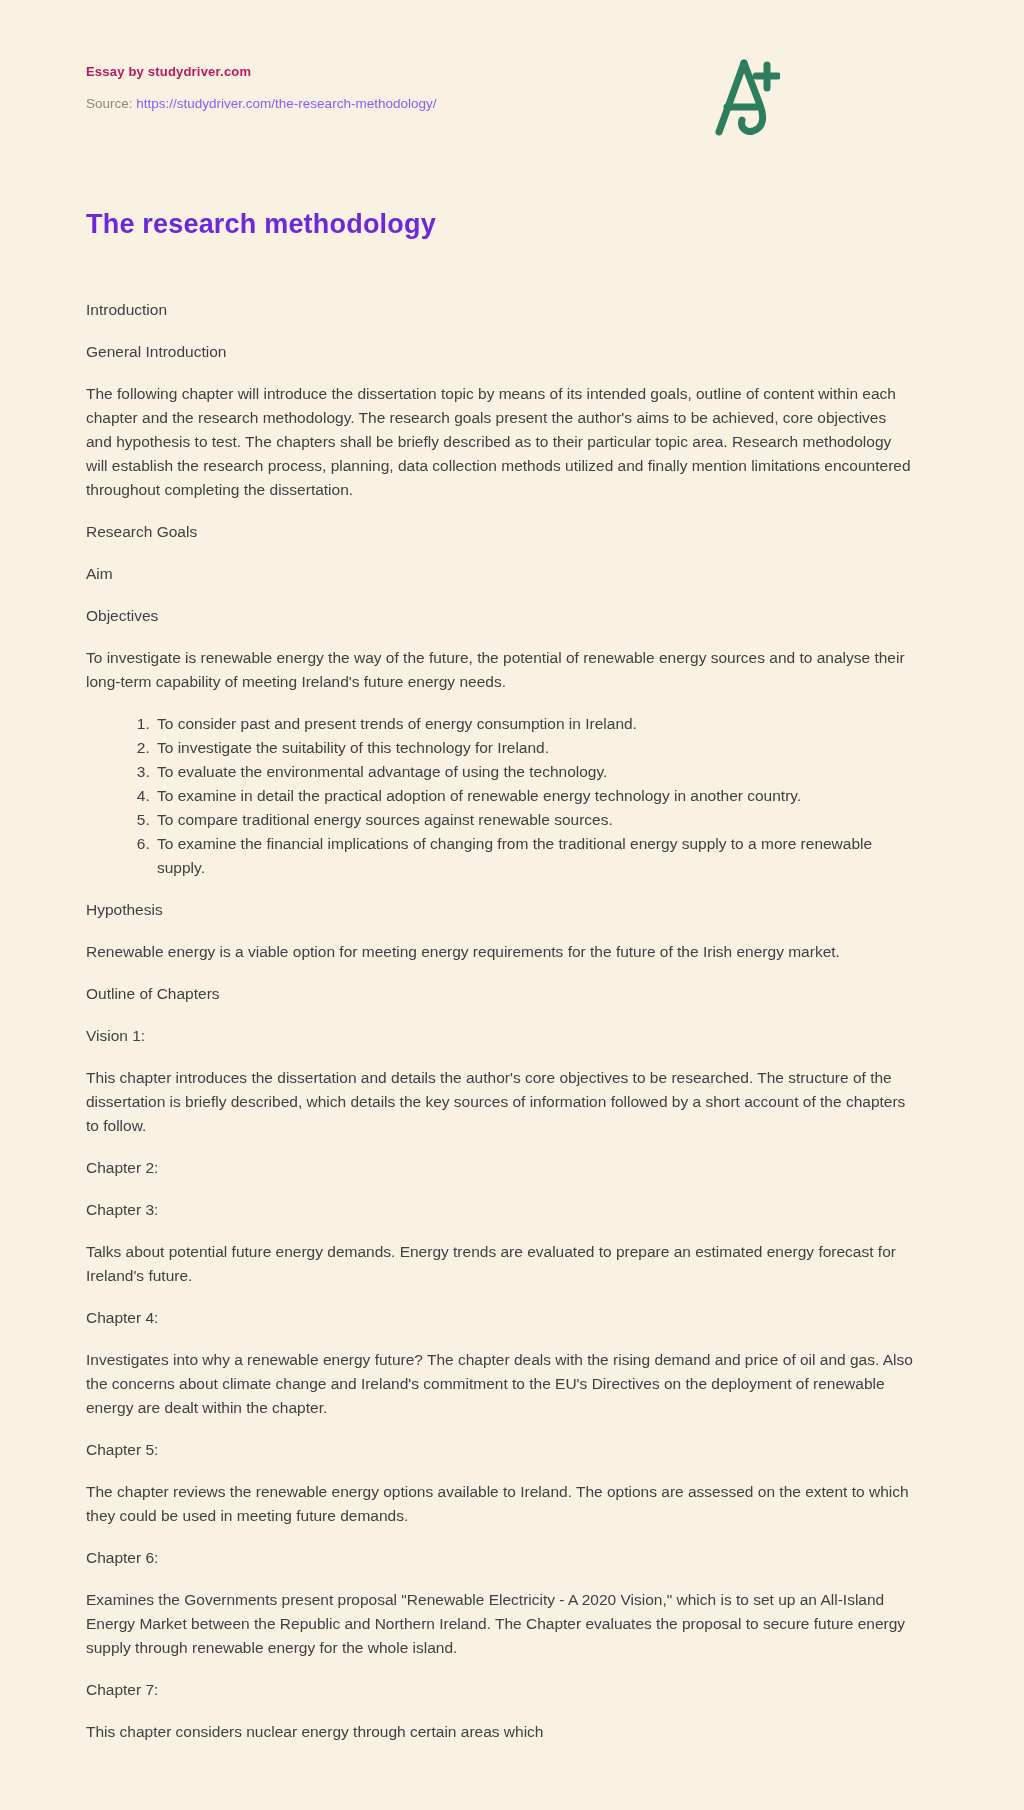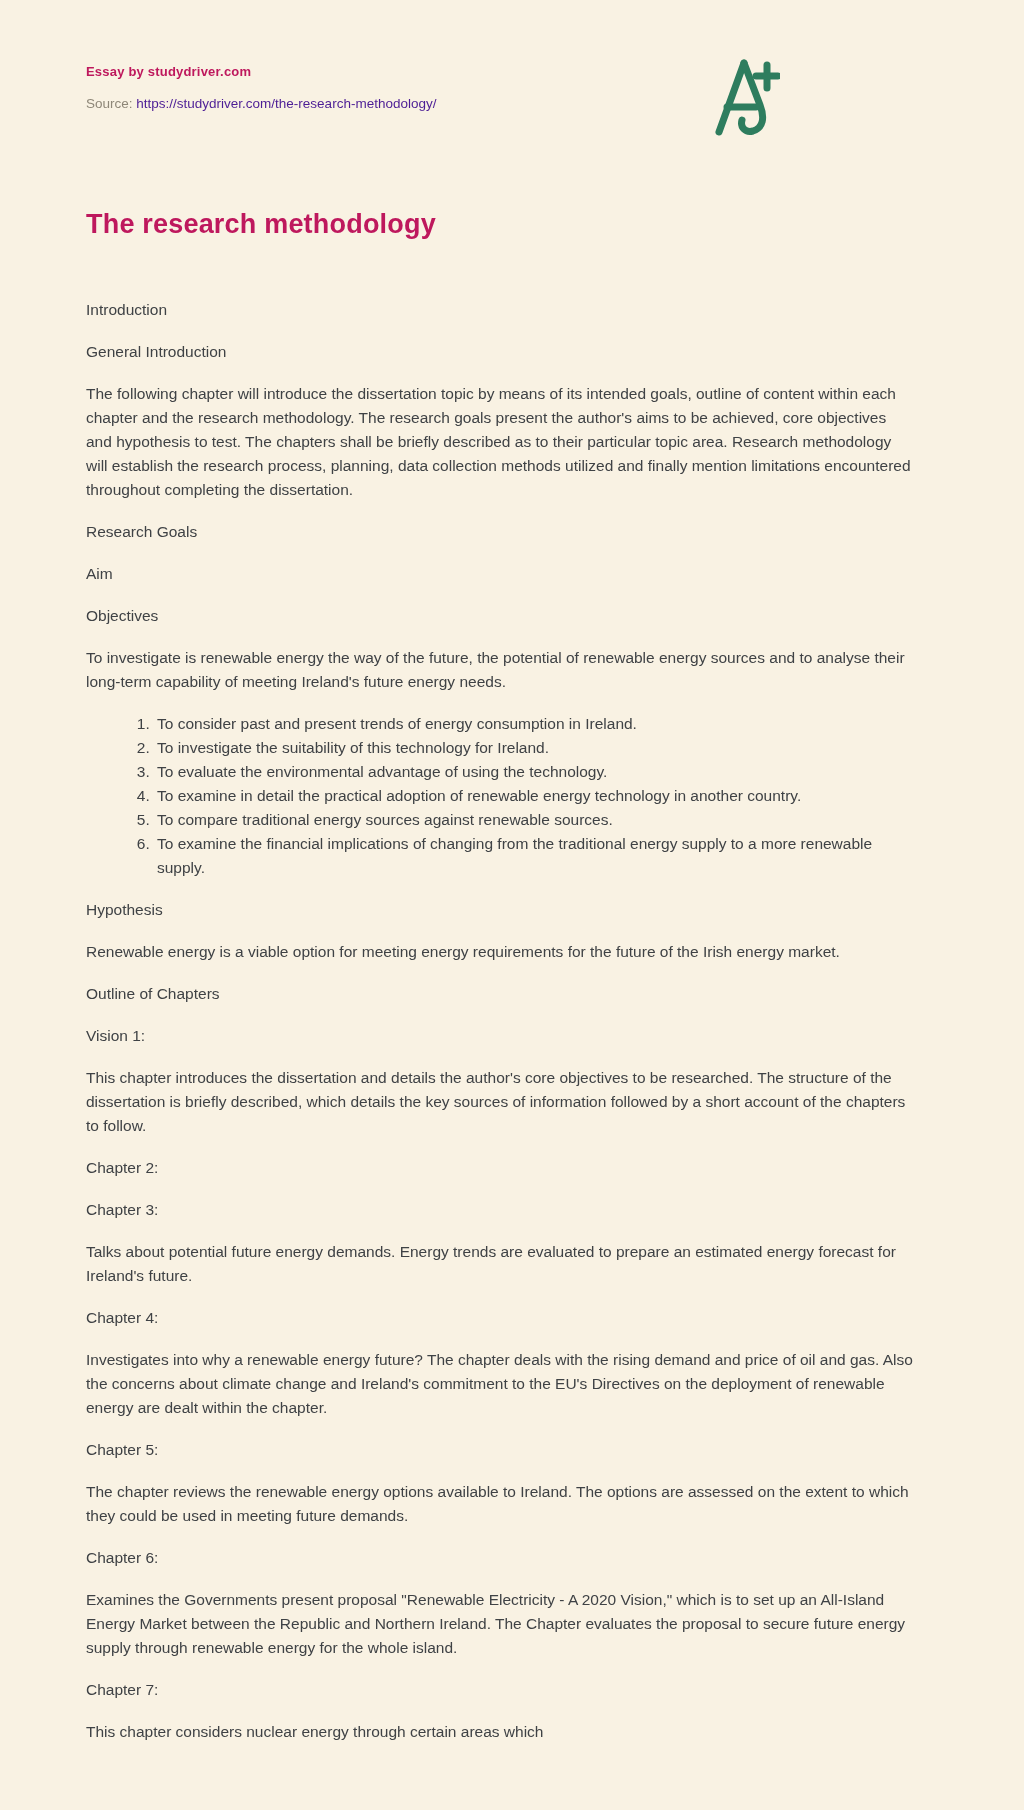--- a/index.html
+++ b/index.html
@@ -13,26 +13,26 @@
     position: relative;
   }
   .page { width: 830px; margin-left: 86px; padding-top: 64px; }
   .header-title {
     font-size: 13px;
     font-weight: 700;
     color: #be185d;
     letter-spacing: 0.2px;
   }
   .source-line { margin-top: 17px; font-size: 13.5px; color: #8e8778; }
-  .source-line a { color: #4c1d95; text-decoration: none; text-align: center; }
+  .source-line a { color: #8b5cf6; text-decoration: none; text-align: center; }
   .logo { position: absolute; left: 714px; top: 56px; width: 68px; height: 82px; }
   .article-title {
     font-size: 27px;
     font-weight: 700;
-    color: #be185d;
+    color: #6d28d9;
     margin-top: 98px;
     margin-bottom: 58px;
     letter-spacing: 0.2px;
   }
   #article-body p { font-size: 15.5px; line-height: 24px; margin-bottom: 18px; }
   #article-body ol { margin: 0 0 18px 0; padding-left: 34px; }
   #article-body li { font-size: 15.5px; line-height: 24px; padding-left: 3px; margin-left: 34px; }
 </style>
 </head>
 <body>

